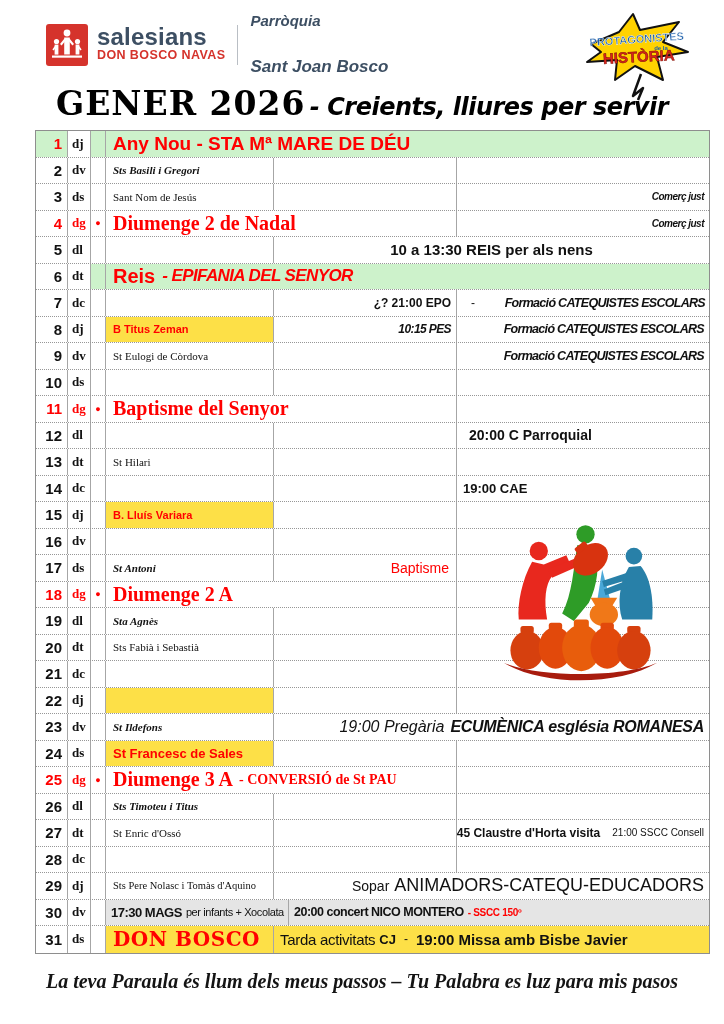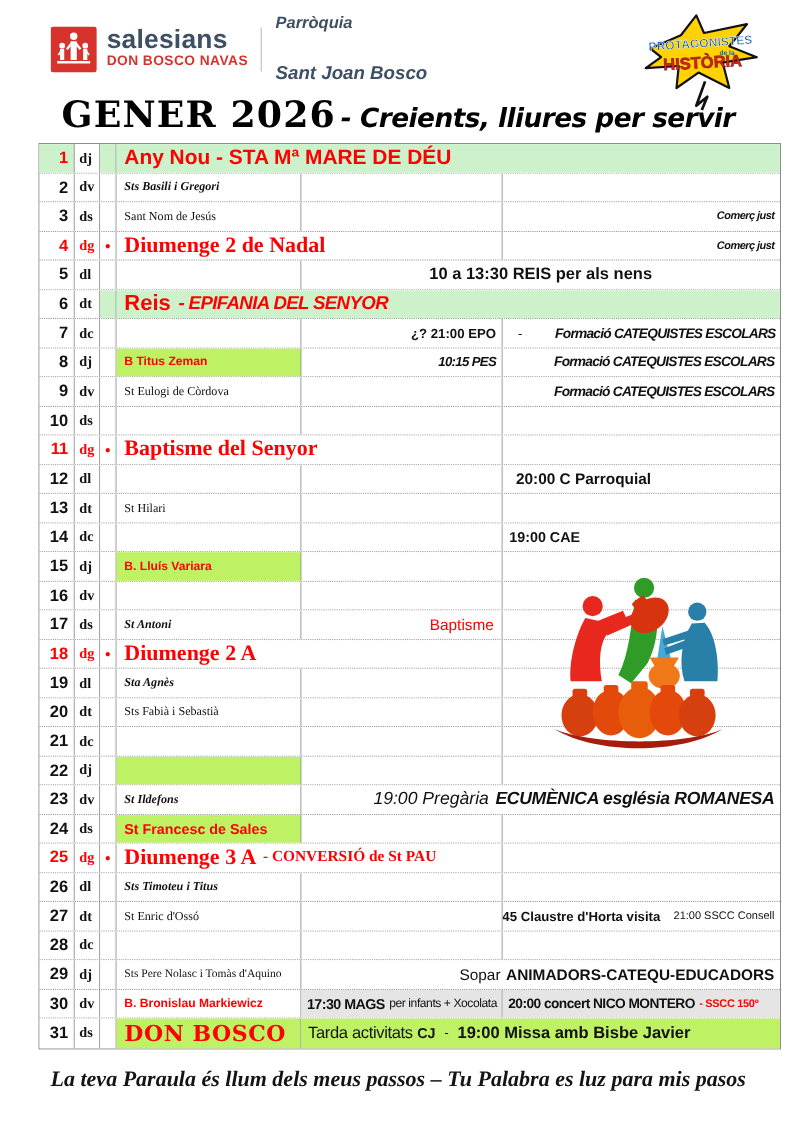--- a/index.html
+++ b/index.html
@@ -32,21 +32,21 @@
   .c-day{width:23px;padding-left:4px;font-family:"Liberation Serif", serif;font-weight:bold;font-size:13px;}
   .c-dot{width:15px;justify-content:center;color:#f00;font-size:9px;}
   .c-main{width:168px;padding-left:7px;}
   .c-mid{width:183px;}
   .c-right{flex:1;border-right:none;}
   .c-span{flex:1;border-right:none;padding-left:7px;}     
   .c-span2{flex:1;border-right:none;}                      
 
   .sunday .c-num,.sunday .c-day{color:#f00;}
   .bg-green{background:#cdf2cb;}
-  .bg-yellow{background:#bef264;}
+  .bg-yellow{background:#fde047;}
   .bg-salmon{background:#e5e5e5;}
 
   .feast{font-size:19px;font-weight:bold;color:#f00;letter-spacing:0;}
   .feast-a{font-size:20px;font-weight:600;color:#f00;}
   .feast-b{font-size:17px;font-weight:bold;font-style:italic;color:#f00;letter-spacing:-.6px;margin-left:7px;}
   .sunday-title{font-family:"Liberation Serif", serif;font-size:20px;font-weight:bold;color:#f00;}
   .sunday-sub{font-family:"Liberation Serif", serif;font-size:14px;font-weight:bold;color:#f00;margin-left:6px;}
   .saint{font-family:"Liberation Serif", serif;font-size:11px;color:#111;}
   .saint.bi{font-weight:bold;font-style:italic;}
   .saint.small{font-size:10.5px;}
@@ -68,21 +68,21 @@
   .preg-b{font-style:italic;font-weight:bold;font-size:16px;margin-left:6px;letter-spacing:-.3px;}
   .mags-a{font-weight:bold;font-size:13px;letter-spacing:-.5px;}
   .mags-b{font-size:11px;letter-spacing:-.4px;margin-left:4px;}
   .concert-a{font-weight:bold;font-size:12.5px;letter-spacing:-.5px;}
   .concert-b{font-weight:bold;font-size:10px;color:#f00;margin-left:4px;letter-spacing:-.3px;}
   .tarda-a{font-size:15px;letter-spacing:-.3px;}
   .tarda-b{font-weight:bold;font-size:13px;margin-left:4px;}
   .tarda-c{font-size:12px;margin:0 8px;}
   .tarda-d{font-weight:bold;font-size:15px;}
   .sopar-a{font-size:14px;}
-  .sopar-b{font-weight:bold;font-size:14px;margin-left:5px;}
+  .sopar-b{font-weight:normal;font-size:18px;margin-left:5px;}
   .dash{font-size:12px;margin-left:14px;}
 
   .cana{position:absolute;left:497px;top:521px;width:167px;height:171px;pointer-events:none;}
 
   .footer-quote{position:absolute;left:0;top:970px;width:724px;text-align:center;
     font-family:Liberation Serif, serif;font-style:italic;font-weight:bold;font-size:20px;color:#141414;}
 </style>
 </head>
 <body>
 
@@ -452,23 +452,20 @@
     <div class="c c-span2 right-al">
       <span class="sopar-a">Sopar</span>
       <span class="sopar-b">ANIMADORS-CATEQU-EDUCADORS</span>
     </div>
   </div>
 
   <div class="row">
     <div class="c c-num">30</div>
     <div class="c c-day">dv</div>
     <div class="c c-dot"></div>
-    <div class="c c-main">
-        <span class="hl-saint">B. Bronislau Markiewicz</span>
-      </div>
     <div class="c c-mid bg-salmon" style="padding-left:5px">
       <span class="mags-a">17:30 MAGS</span>
       <span class="mags-b">per infants + Xocolata</span>
     </div>
     <div class="c c-right bg-salmon" style="padding-left:5px">
       <span class="concert-a">20:00 concert NICO MONTERO</span>
       <span class="concert-b">- SSCC 150º</span>
     </div>
   </div>
 

